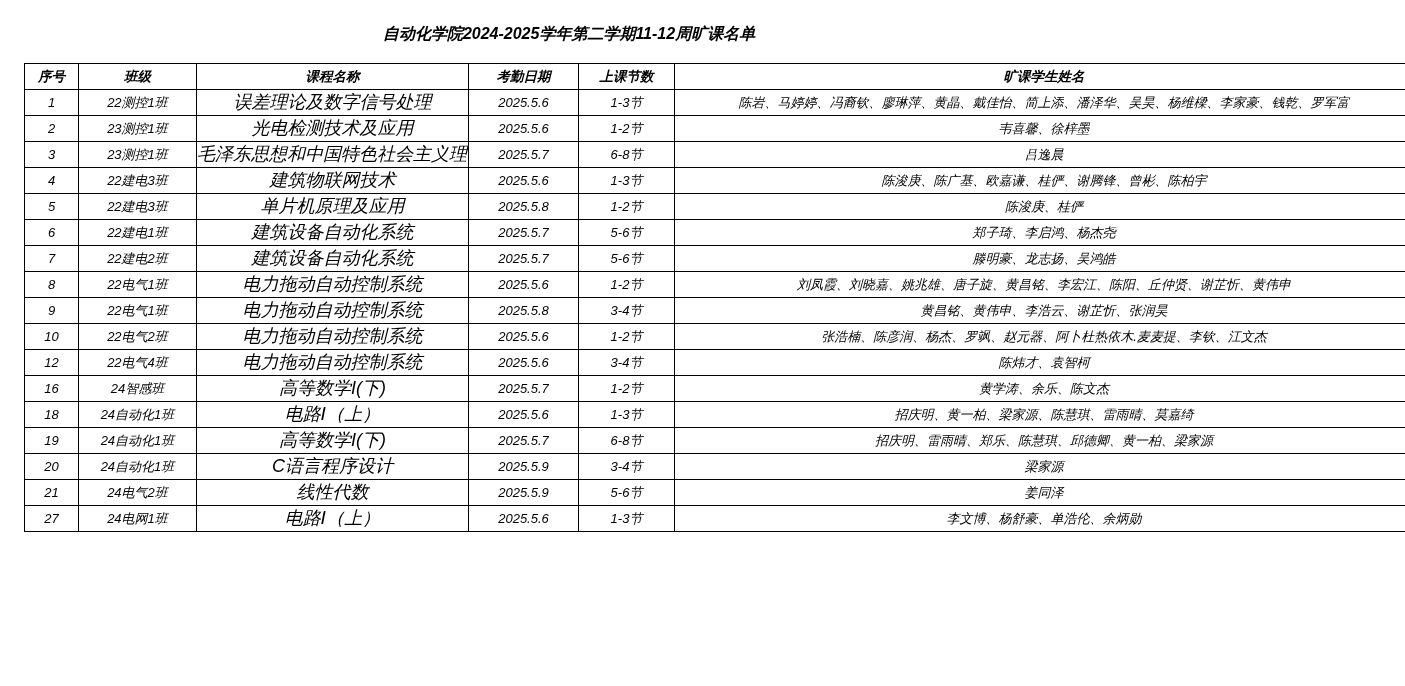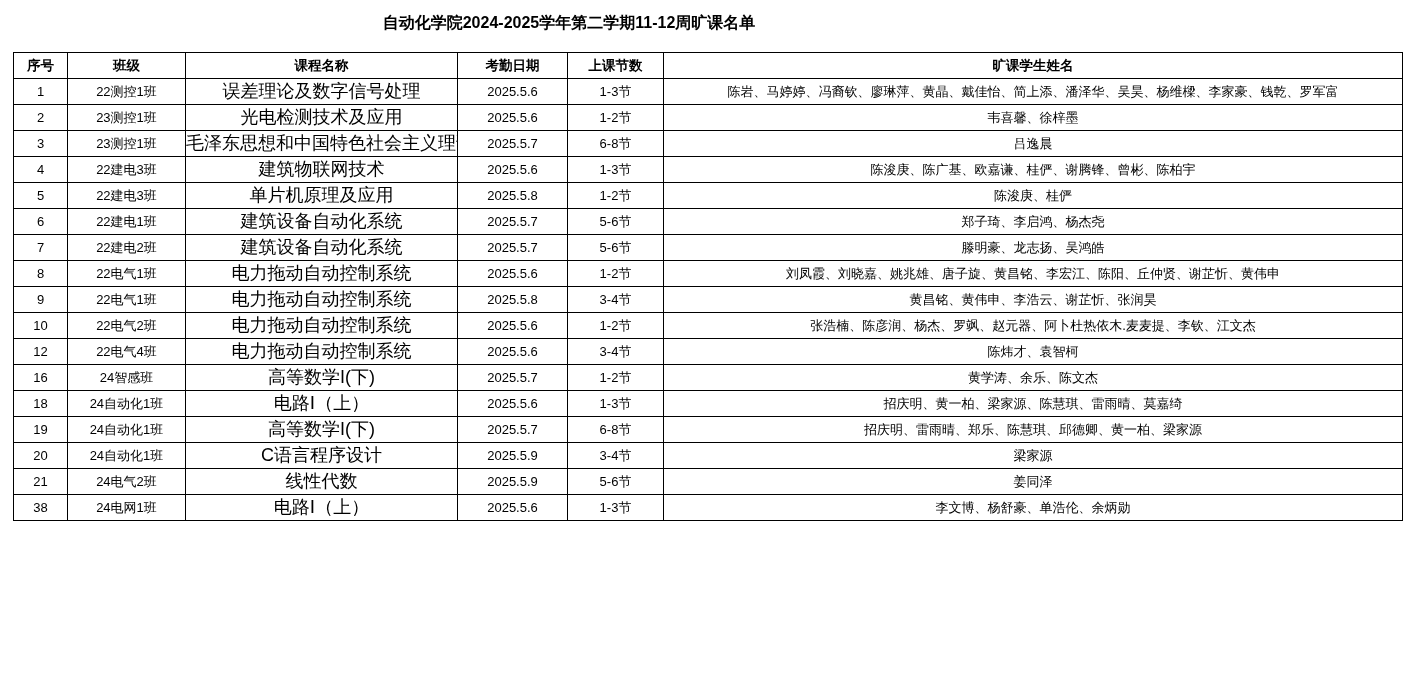--- a/index.html
+++ b/index.html
@@ -10,21 +10,22 @@
   body {
     width: 1405px;
     height: 686px;
     font-family: "Liberation Sans", "DejaVu Sans", sans-serif;
     color: #000000;
     overflow: hidden;
   }
   .page {
     width: 1138px;
     box-sizing: border-box;
-    padding: 5px;
+    padding: 16px;
+    font-style: italic;
   }
   .doc-title {
     text-align: center;
     font-size: 16px;
     font-weight: bold;
     line-height: 1;
     padding: 10px 0 9px 0;
     letter-spacing: 0px;
   }
   table.roster {
@@ -212,21 +213,21 @@
         </tr>
         <tr>
           <td>21</td>
           <td>24电气2班</td>
           <td class="course">线性代数</td>
           <td>2025.5.9</td>
           <td>5-6节</td>
           <td class="names">姜同泽</td>
         </tr>
         <tr>
-          <td>38</td>
+          <td>27</td>
           <td>24电网1班</td>
           <td class="course">电路Ⅰ（上）</td>
           <td>2025.5.6</td>
           <td>1-3节</td>
           <td class="names">李文博、杨舒豪、单浩伦、余炳勋</td>
         </tr>
       </tbody>
   </table>
 
 </div>

